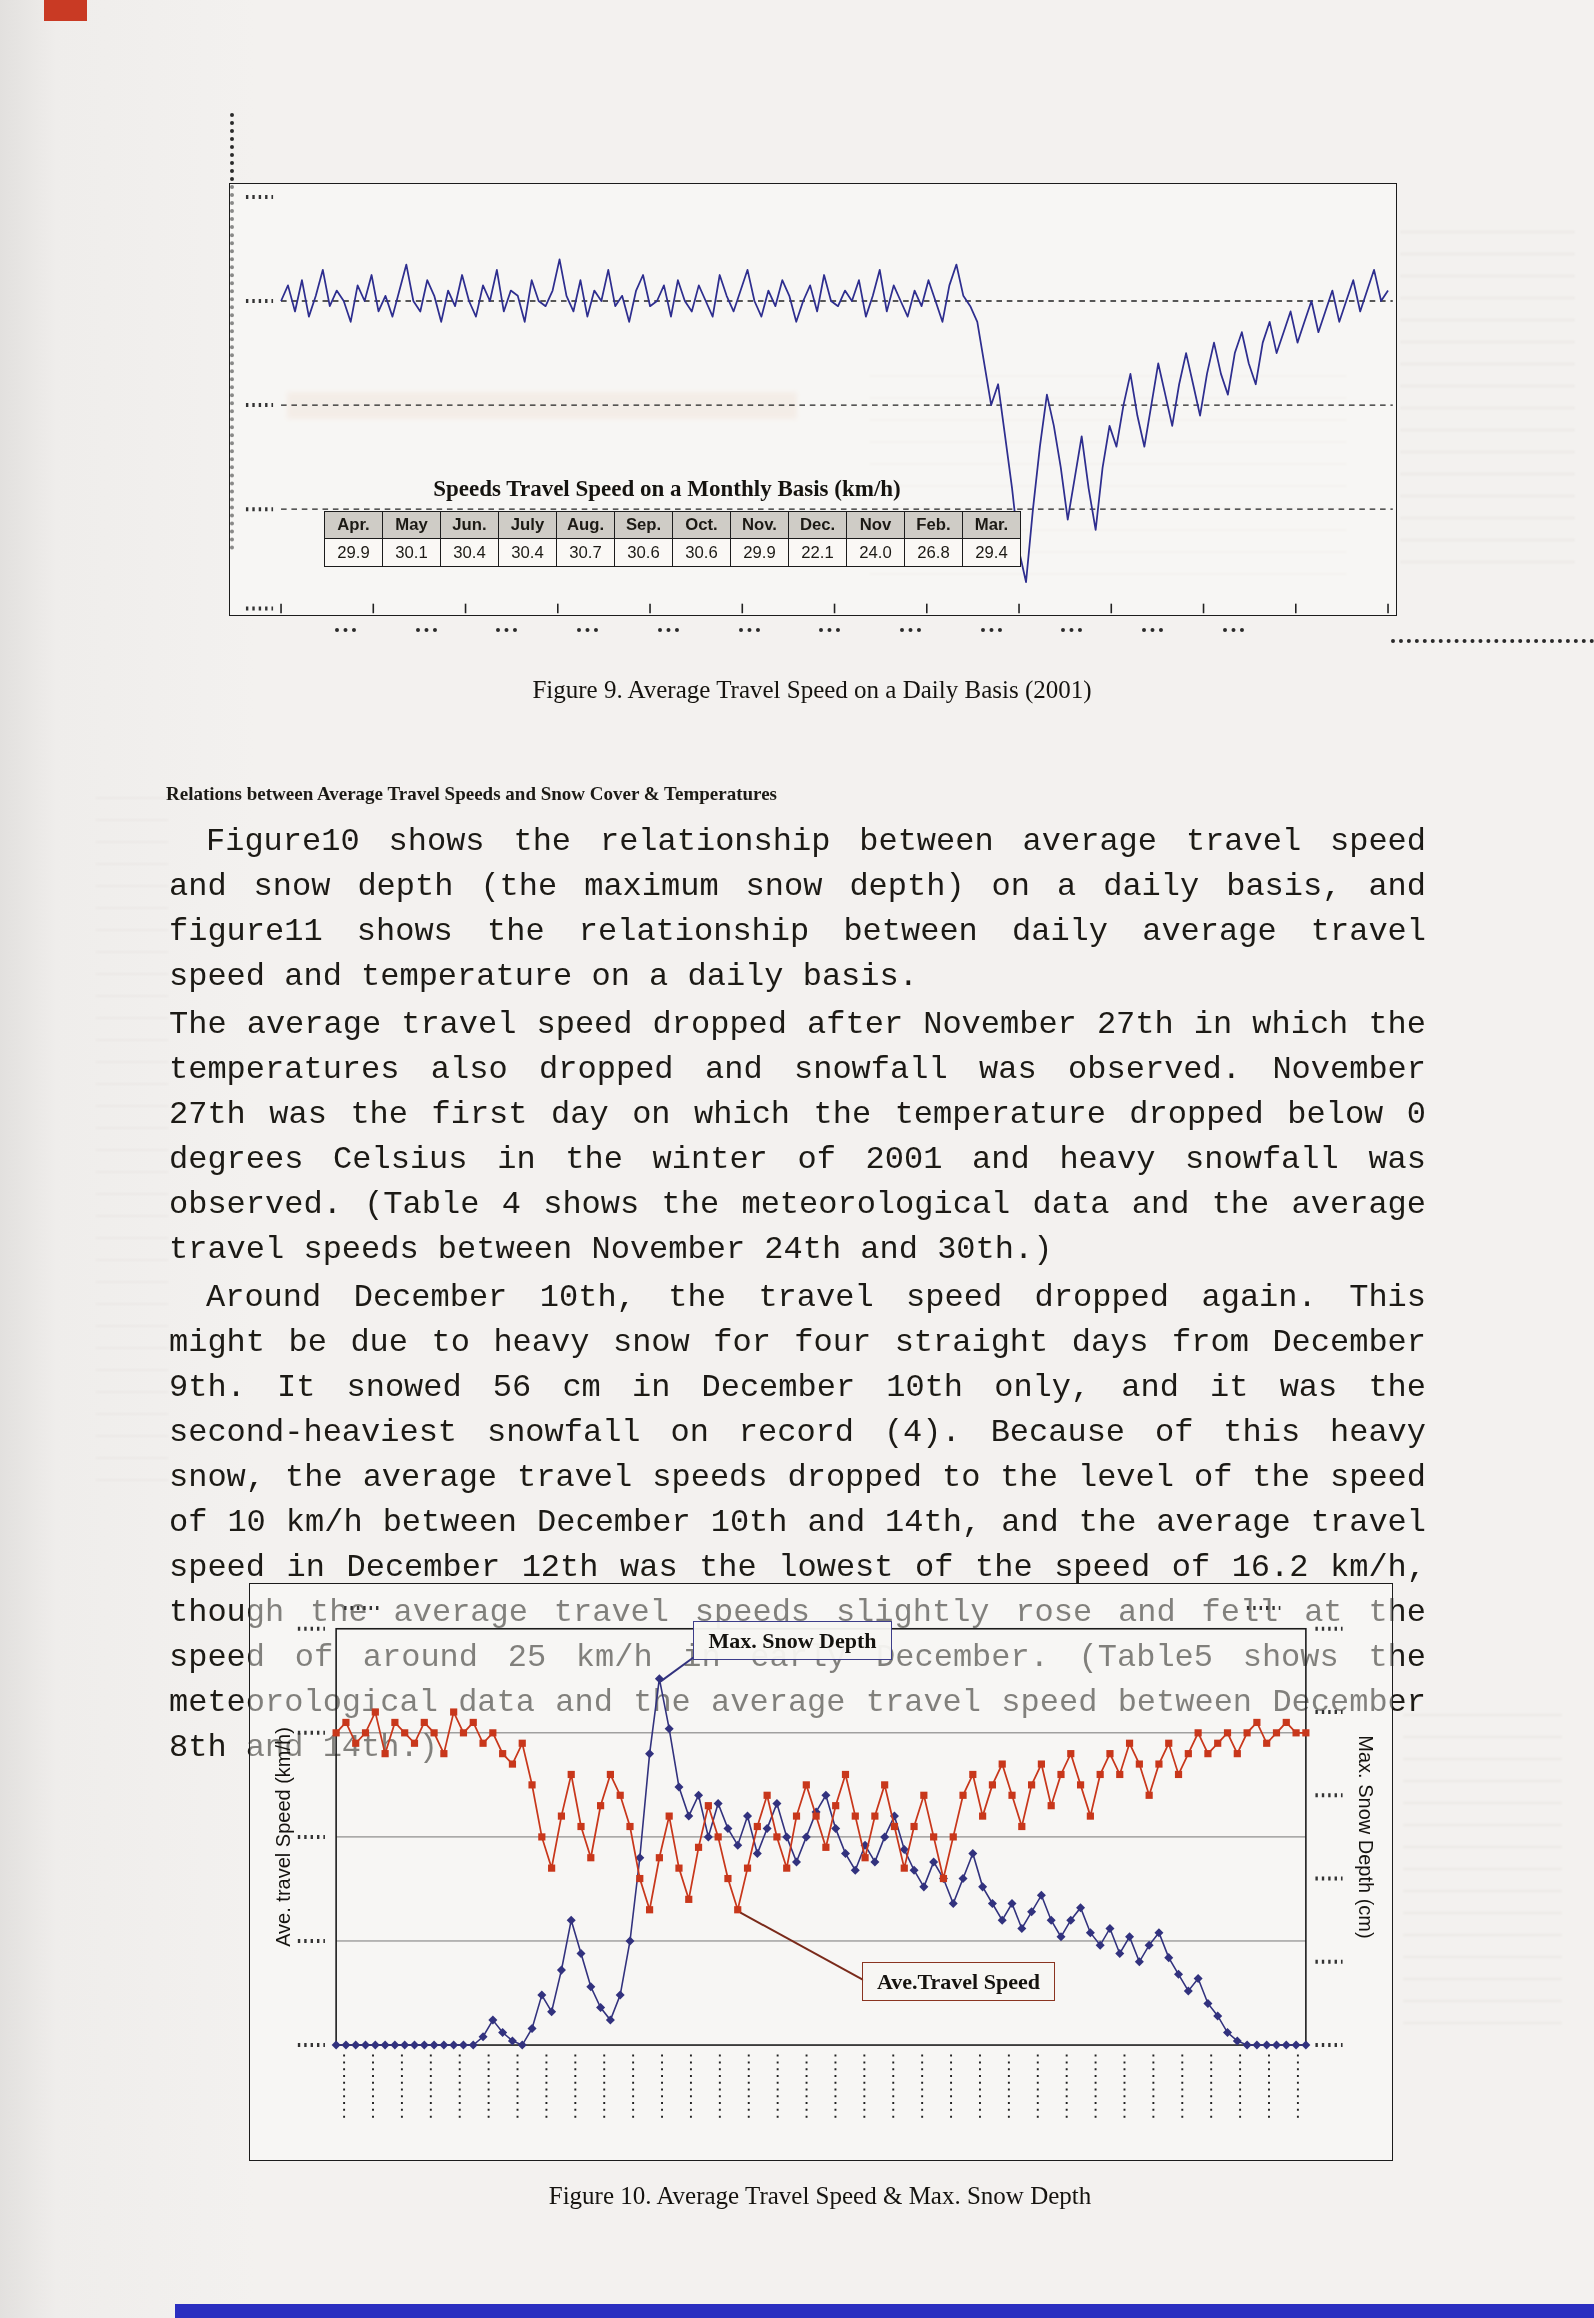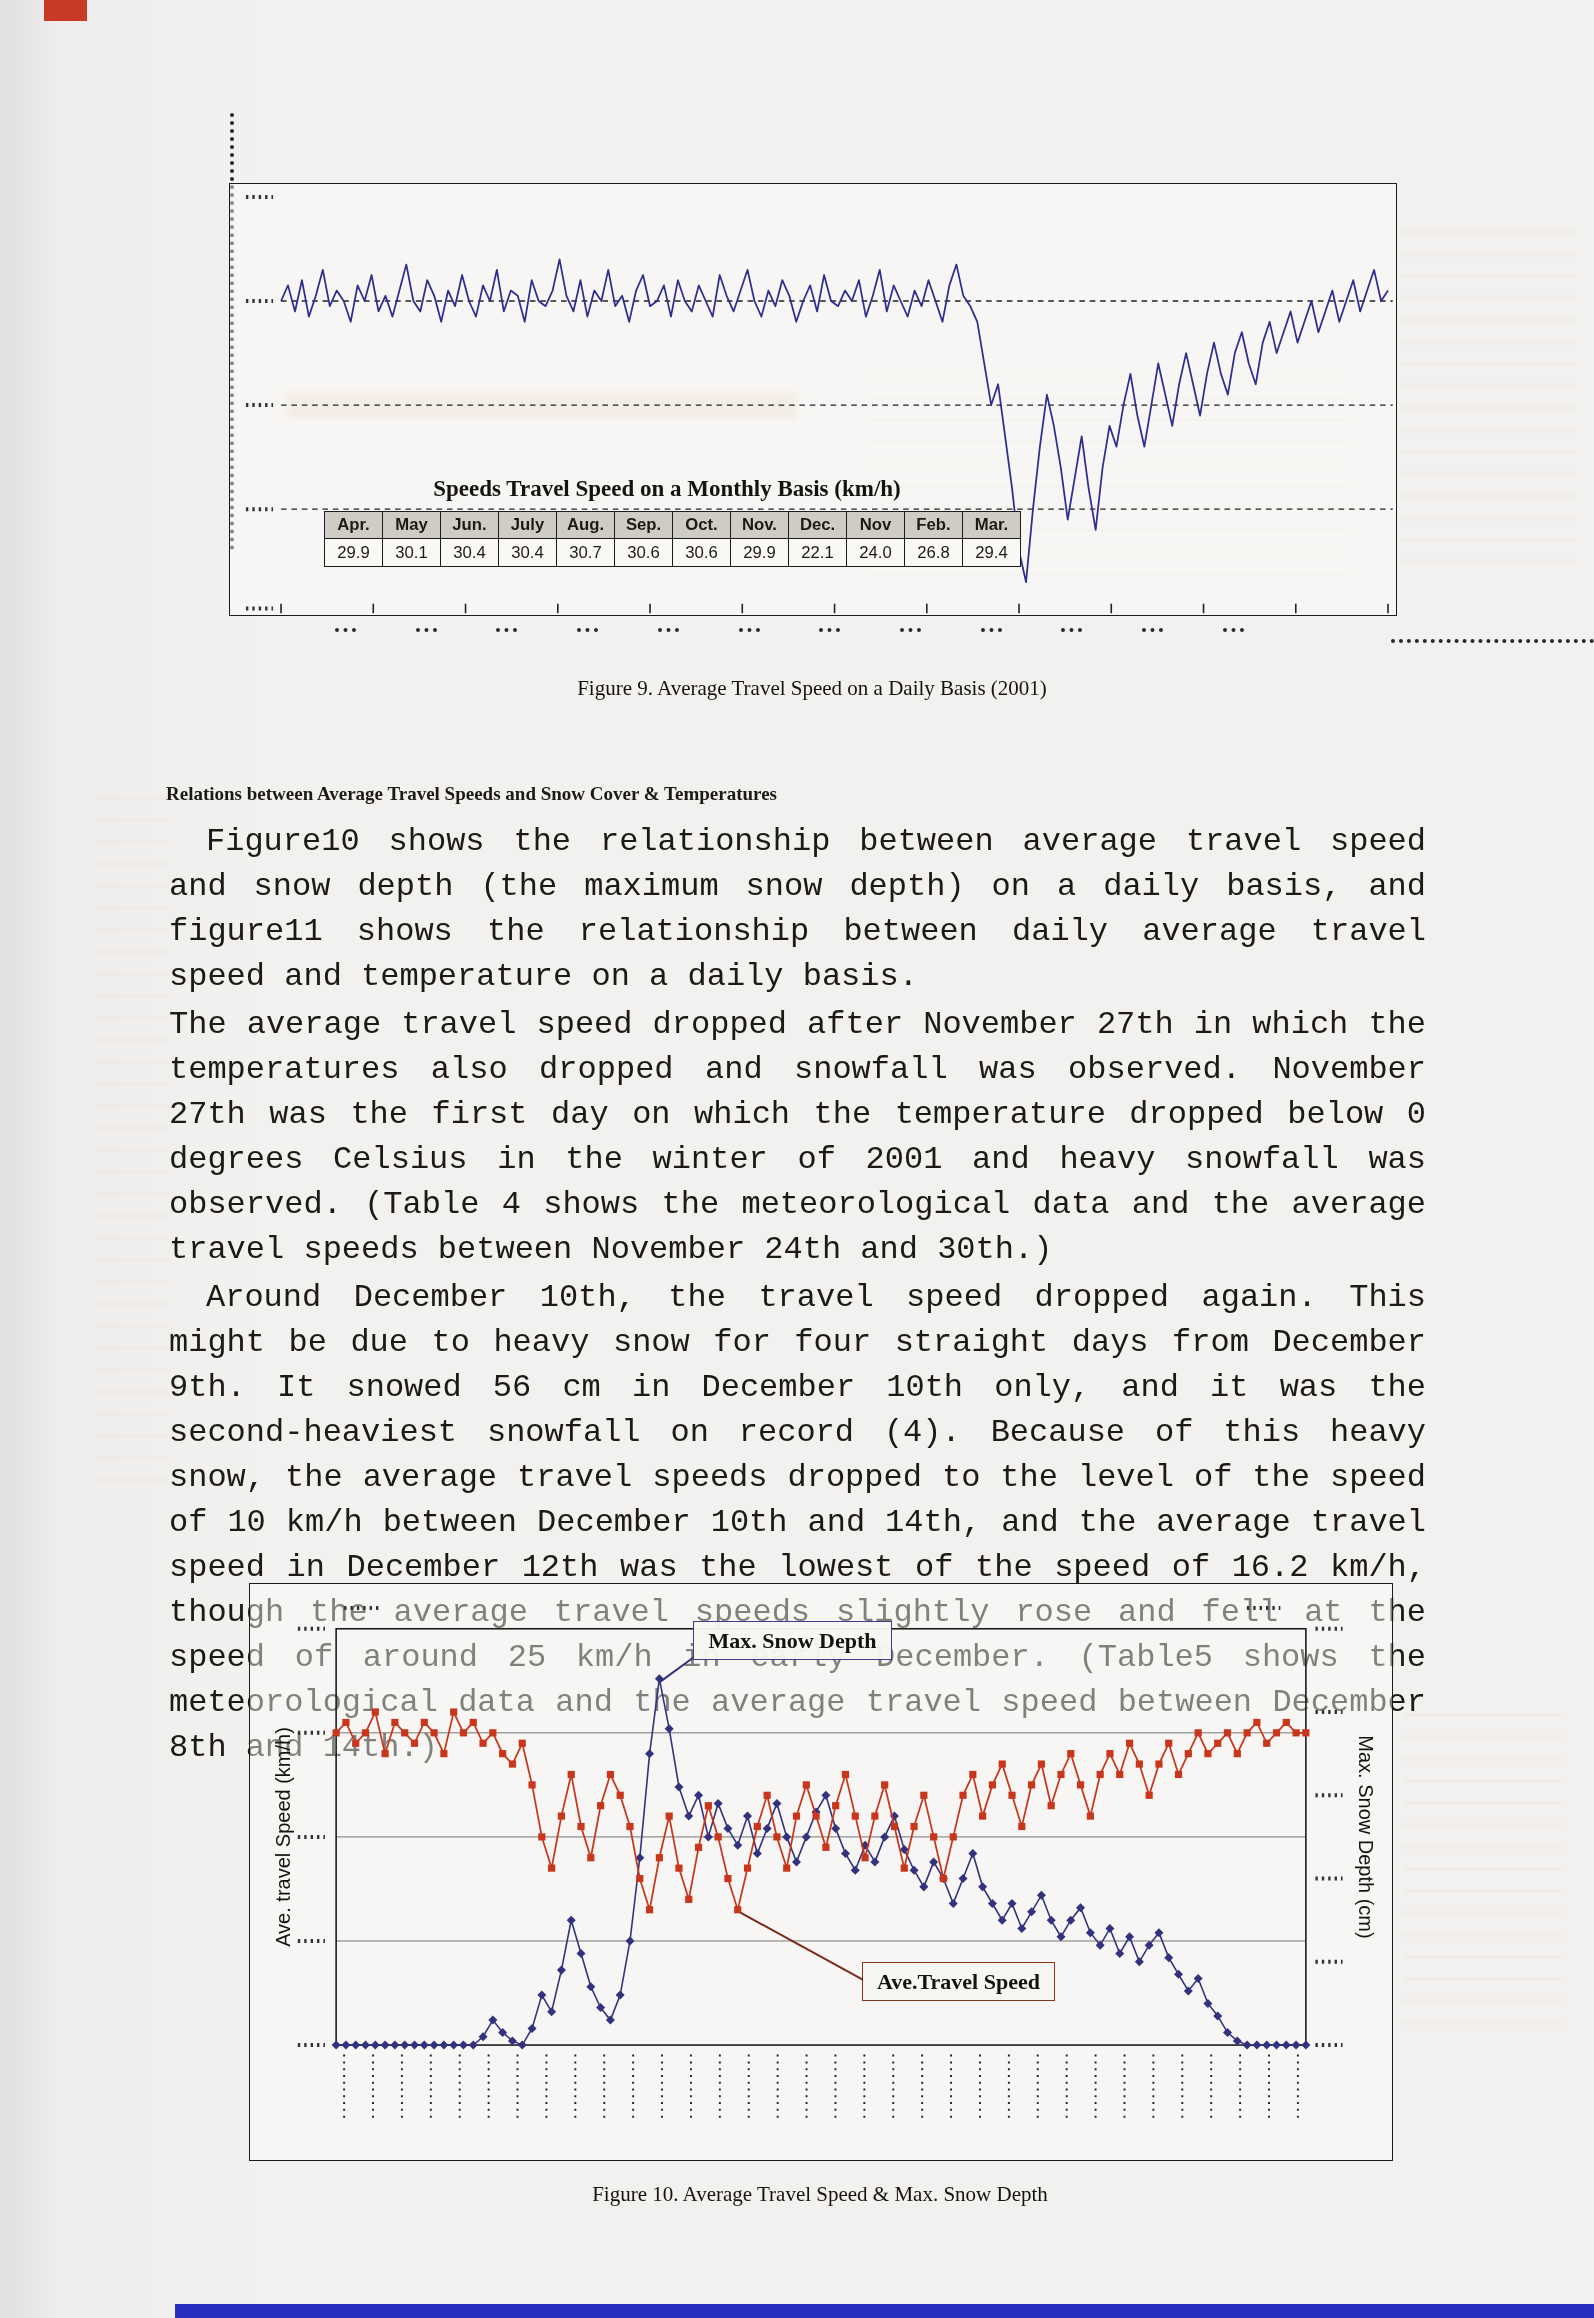--- a/index.html
+++ b/index.html
@@ -20,21 +20,21 @@
   .fig9-box{left:229px;top:183px;width:1166px;height:431px;border:1.6px solid #1c1c1c;background:rgba(253,252,250,.45);}
   .fig9-box svg{position:absolute;left:0;top:0;width:100%;height:100%;}
   .fig9-title{position:absolute;left:86px;top:292px;width:702px;text-align:center;
     font:700 23px "Liberation Serif",serif;color:#15130f;}
   .monthly-table{position:absolute;left:86px;top:327px;border-collapse:collapse;
     font-family:"Liberation Sans",sans-serif;font-size:16.7px;margin-left:8px;}
   .monthly-table th{background:#cfccc6;border:1.6px solid #1c1c1c;width:57px;padding:3.2px 0;font-weight:700;text-align:center;}
   .monthly-table td{background:#faf8f5;border:1.6px solid #1c1c1c;padding:3.2px 0;font-weight:400;text-align:center;}
   .month-dots{left:335px;top:628px;width:909px;display:flex;justify-content:space-between;}
   .month-dots span{width:21px;height:0;border-top:4px dotted #2a2a2a;}
-  .fig-caption{font-size:21px;text-align:center;color:#15130f;}
+  .fig-caption{font-size:25px;text-align:center;color:#15130f;}
   .fig9-caption{left:229px;top:676px;width:1166px;}
   
   .text-block{left:166px;top:783px;width:1263px;}
   .text-block h2{font-size:19px;margin:0 0 14.4px 0;font-weight:700;}
   .text-block p{margin:3px;font-size:32px;line-height:45px;text-align:justify;font-family:Liberation Mono, monospace;}
   .text-block p.indent{text-indent:37px;}
   
   .fig10-box{left:249px;top:1583px;width:1142px;height:576px;border:1.6px solid #1c1c1c;background:rgba(253,252,250,.45);}
   .fig10-box svg{position:absolute;left:0;top:0;width:100%;height:100%;}
   .axis-label{position:absolute;white-space:nowrap;font:400 20px "Liberation Sans",sans-serif;color:#15130f;}

